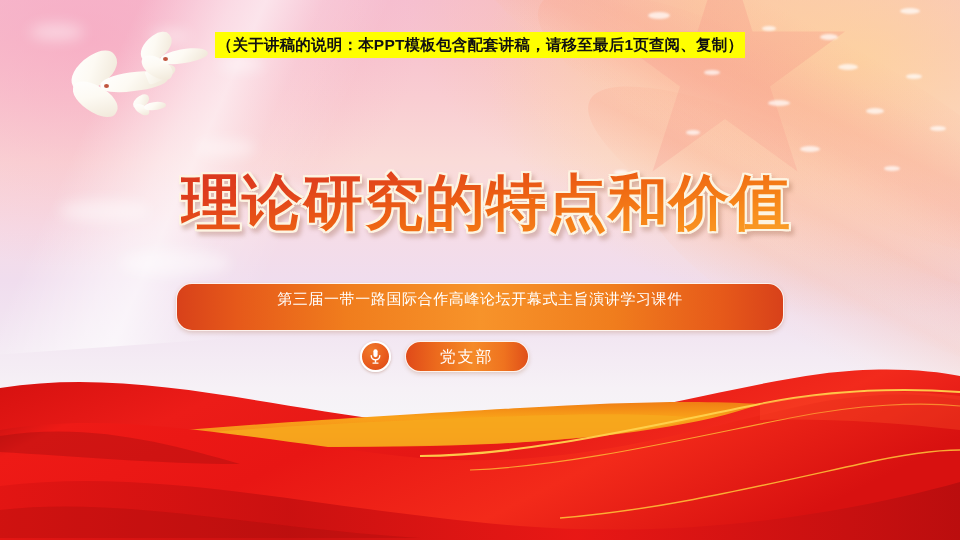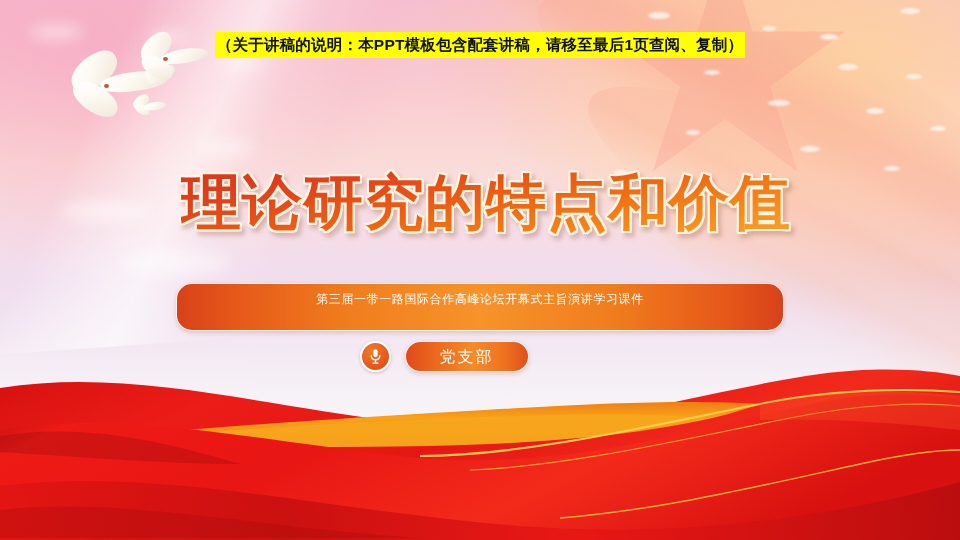--- a/index.html
+++ b/index.html
@@ -194,21 +194,21 @@
     position:absolute; left:0; top:283px; width:960px; text-align:center;
   }
   .subtitle-pill {
     display:inline-block;
     width:608px; height:48px;
     line-height:30px;
     border-radius:16px;
     background:linear-gradient(to right,#d8411a 0%,#e6591a 10%,#f07d1d 28%,#f7932a 50%,#f07d1d 72%,#e6591a 90%,#d8411a 100%);
     border:1.5px solid rgba(255,255,255,0.92);
     color:#ffffff;
-    font-size:12px;
+    font-size:15px;
     font-weight:normal;
     letter-spacing:0.6px;
     box-shadow:0 2px 4px rgba(160,90,50,0.25);
     white-space:nowrap;
   }
 
   .org-row {
     position:absolute; left:0; top:341px; width:888px;
     display:flex; align-items:center; justify-content:center;
     gap:14px;

